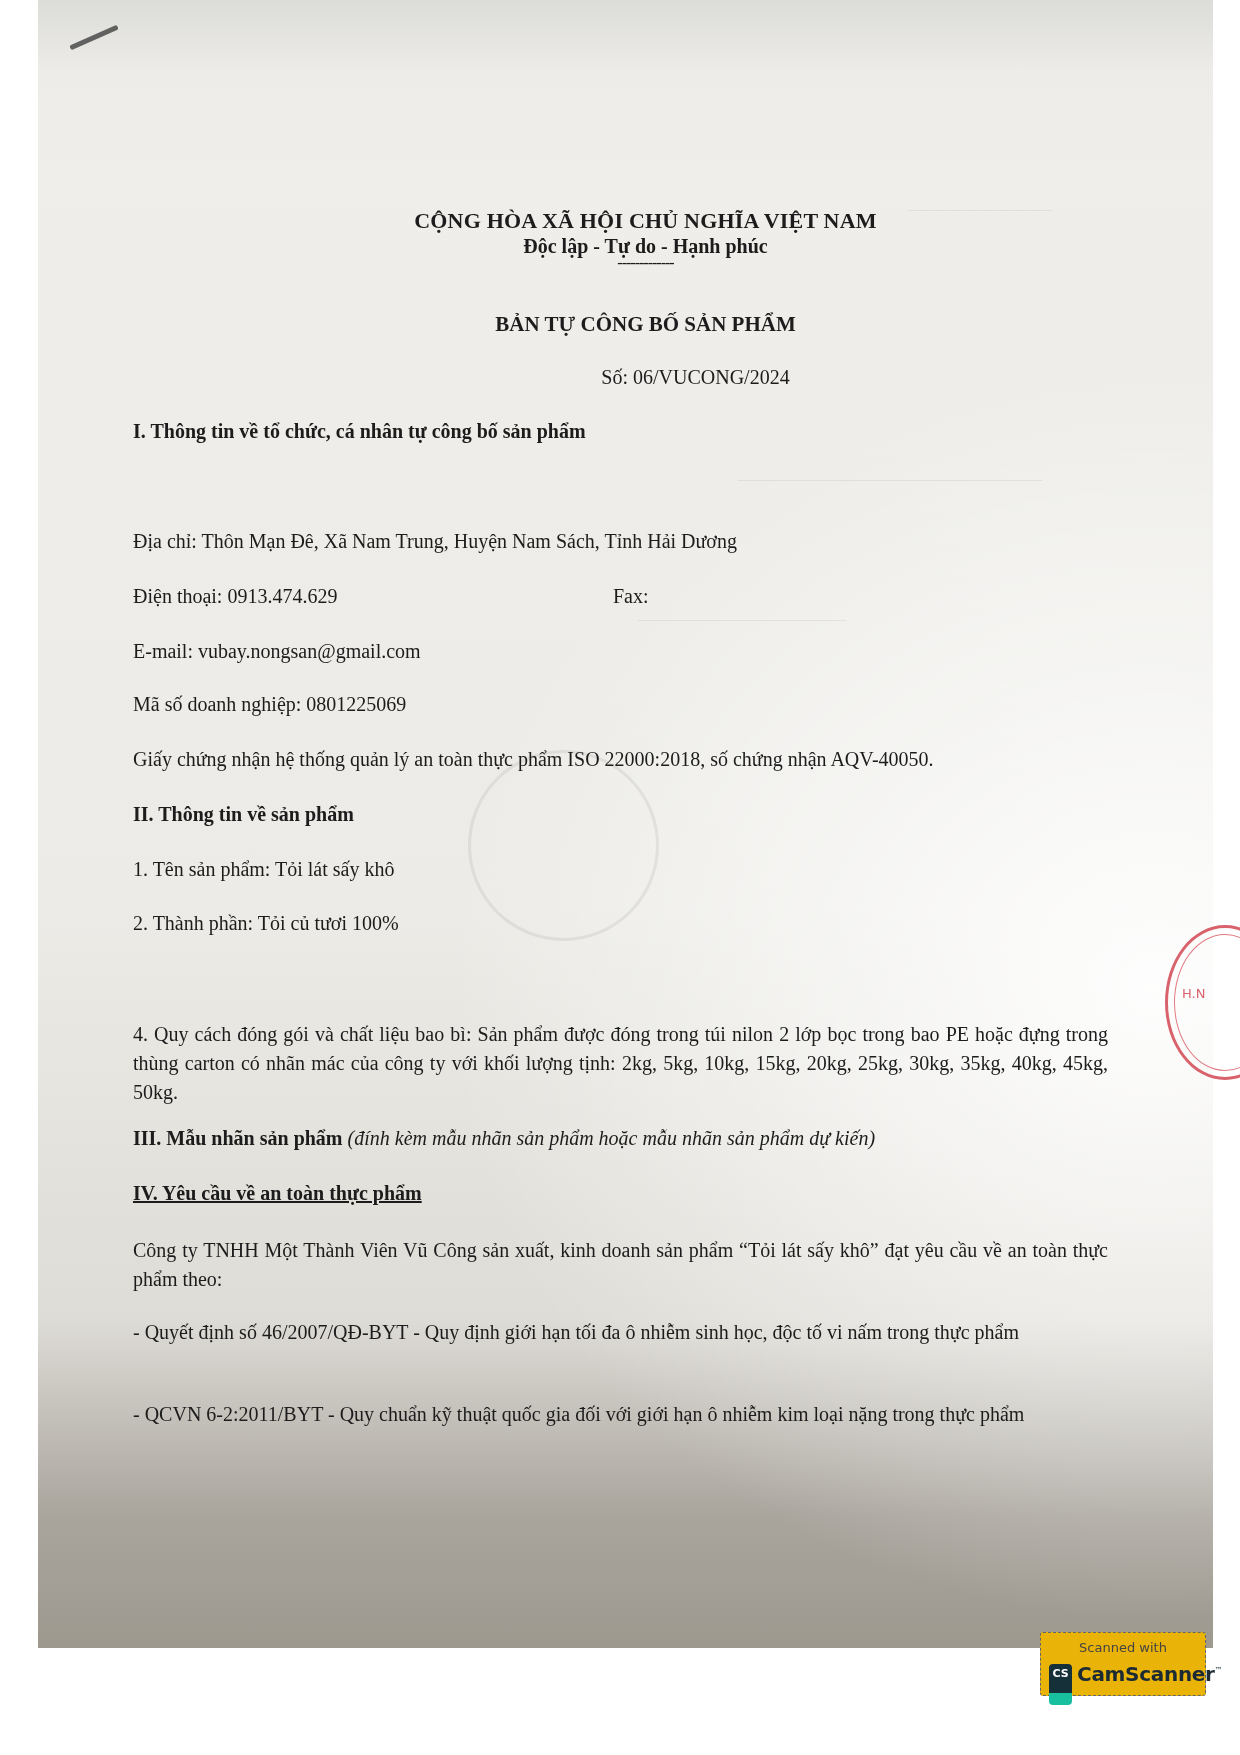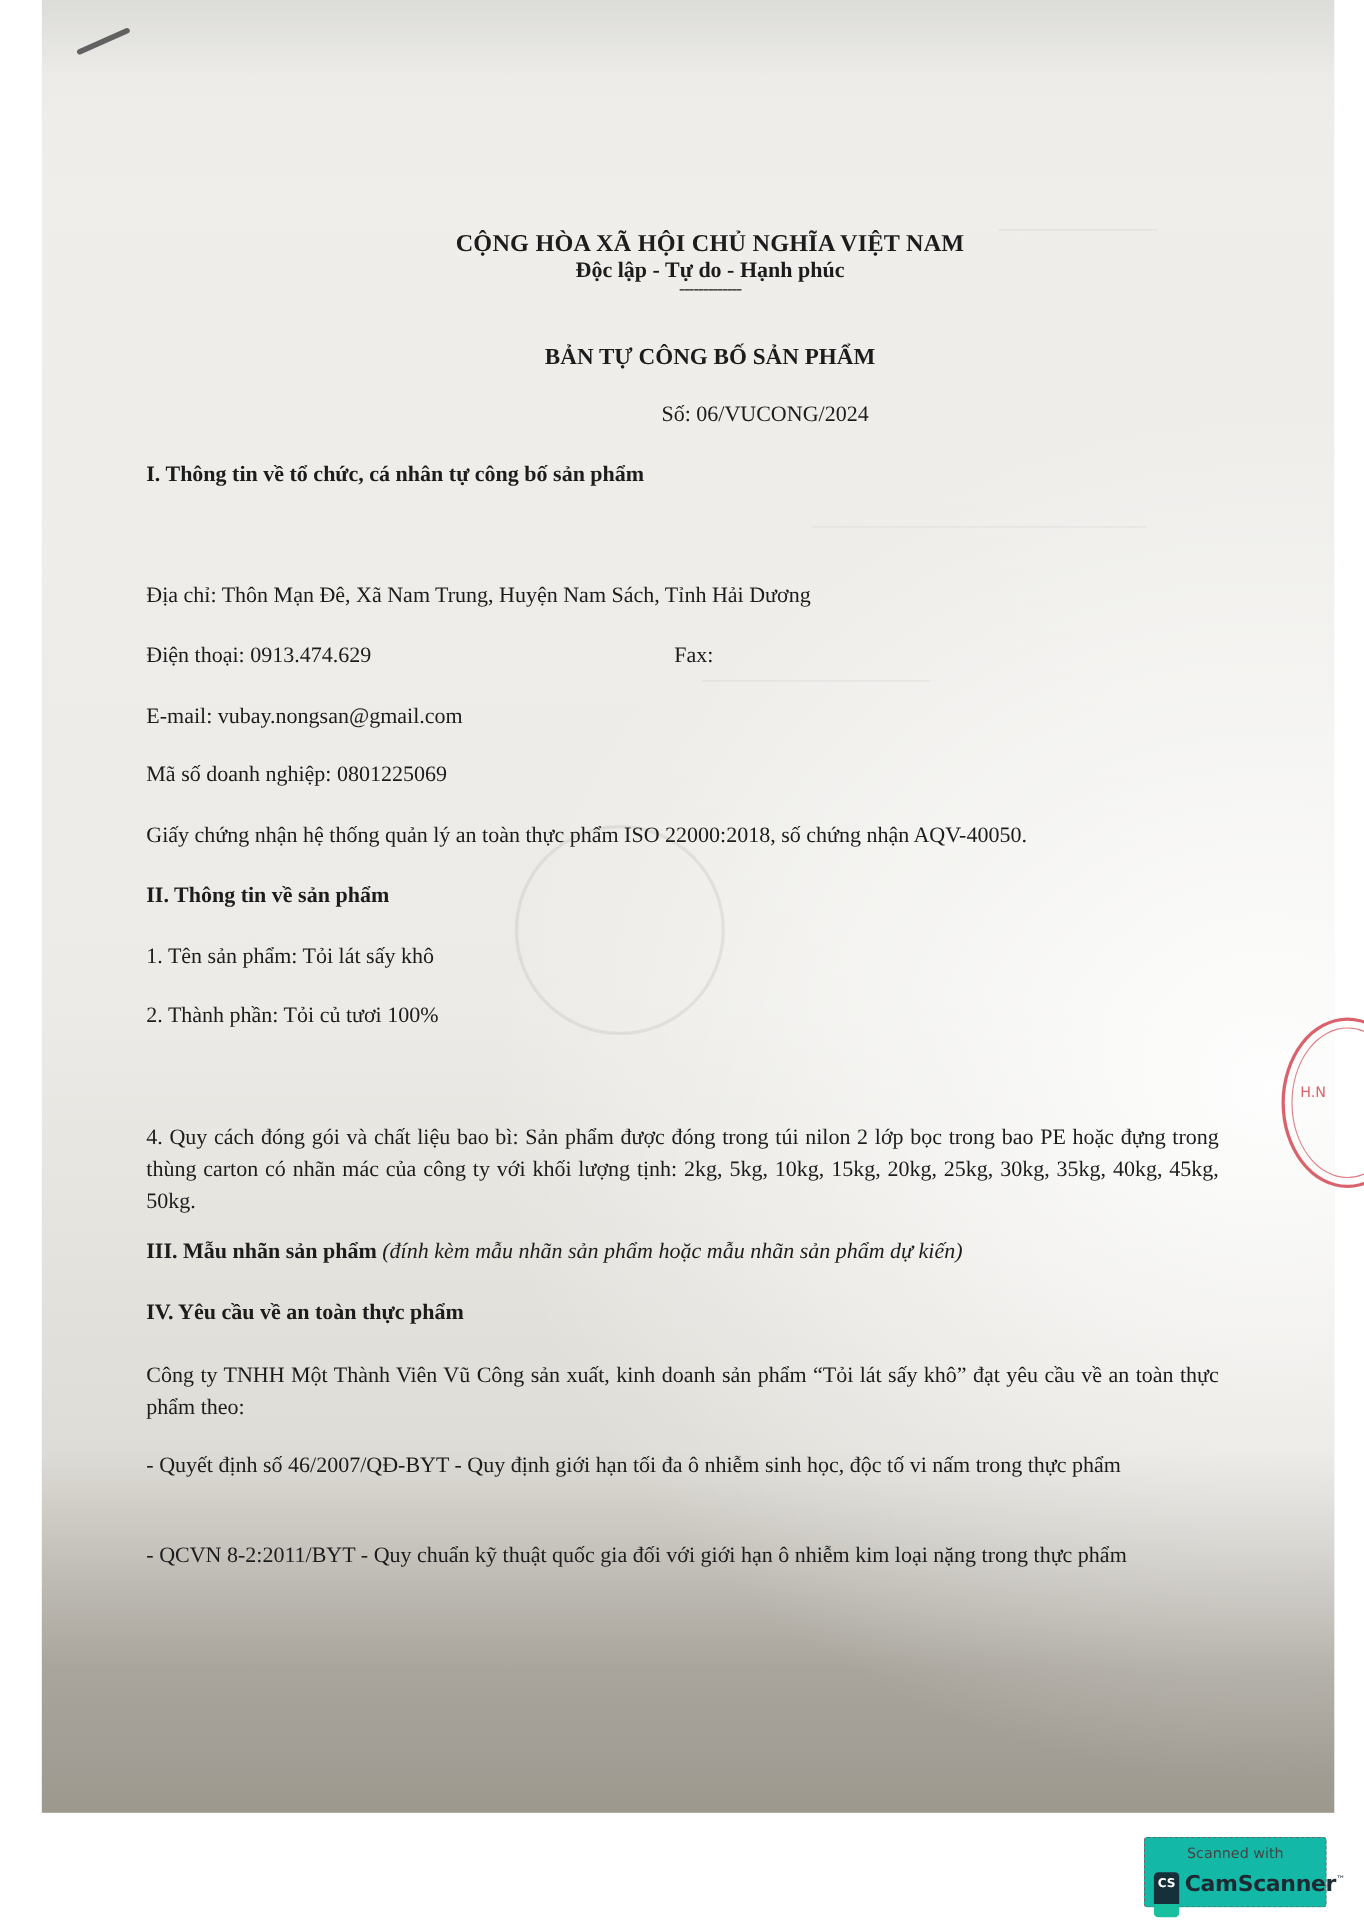--- a/index.html
+++ b/index.html
@@ -49,22 +49,22 @@
     .t-title { top: 312px; font-size: 21px; font-weight: bold; left: 20px; }
     .t-number { top: 366px; font-size: 20px; left: 70px; }
 
     .line { position: absolute; left: 95px; font-size: 20px; white-space: nowrap; }
     .line.wrap { white-space: normal; width: 975px; line-height: 29px; text-align: justify; }
     .bold { font-weight: bold; }
     .ital { font-style: italic; }
     .fax { position: absolute; left: 480px; }
 
     .cs-badge {
-      position: absolute; left: 1040px; top: 1670px; width: 166px; height: 64px;
-      border: 1.5px dashed #666; border-radius: 3px; background: #14b8a6;
+      position: absolute; left: 1040px; top: 1632px; width: 166px; height: 64px;
+      border: 1.5px dashed #666; border-radius: 3px; background: #eab308;
       font-family: "DejaVu Sans", sans-serif; box-sizing: border-box;
     }
     .cs-top { position: absolute; top: 7px; left: 0; width: 100%; text-align: center; font-size: 13px; color: #444; }
     .cs-logo {
       position: absolute; left: 8px; top: 31px; width: 23px; height: 41px; border-radius: 4px;
       background: linear-gradient(180deg, #16303a 0%, #16303a 70%, #19c0a0 70%, #19c0a0 100%);
       color: #fff; font-size: 11px; font-weight: bold; text-align: center; line-height: 20px;
     }
     .cs-name { position: absolute; left: 36px; top: 29px; font-size: 20px; color: #1c2b33; font-weight: bold; letter-spacing: -0.3px; }
   </style>
@@ -99,24 +99,24 @@
     <div class="line bold" style="top:803px;">II. Thông tin về sản phẩm</div>
     <div class="line" style="top:858px;">1. Tên sản phẩm: Tỏi lát sấy khô</div>
     <div class="line" style="top:912px;">2. Thành phần:  Tỏi củ tươi 100%</div>
     <div class="line wrap" style="top:1020px;">4. Quy cách đóng gói và chất liệu bao bì:  Sản phẩm được đóng trong túi nilon 2 lớp bọc trong bao PE hoặc đựng trong thùng carton có nhãn mác của công ty với khối lượng tịnh: 2kg, 5kg, 10kg, 15kg, 20kg, 25kg, 30kg, 35kg, 40kg, 45kg, 50kg.</div>
 
     <div class="line" style="top:1127px;">
       <span class="bold">III. Mẫu nhãn sản phẩm</span>
       <span class="ital">(đính kèm mẫu nhãn sản phẩm hoặc mẫu nhãn sản phẩm dự kiến)</span>
     </div>
 
-    <div class="line bold" style="top:1182px;">IV. Yêu cầu về an toàn thực phẩm</div>
+    <div class="line bold" style="top:1182px;text-decoration:underline;">IV. Yêu cầu về an toàn thực phẩm</div>
     <div class="line wrap" style="top:1236px;">Công ty TNHH Một Thành Viên Vũ Công sản xuất, kinh doanh sản phẩm “Tỏi lát sấy khô” đạt yêu cầu về an toàn thực phẩm theo:</div>
     <div class="line wrap" style="top:1318px;">- Quyết định số 46/2007/QĐ-BYT - Quy định giới hạn tối đa ô nhiễm sinh học, độc tố vi nấm trong thực phẩm</div>
-    <div class="line wrap" style="top:1400px;">- QCVN 8-2:2011/BYT - Quy chuẩn kỹ thuật quốc gia đối với giới hạn ô nhiễm kim loại nặng trong thực phẩm</div>
+    <div class="line wrap" style="top:1400px;">- QCVN 6-2:2011/BYT - Quy chuẩn kỹ thuật quốc gia đối với giới hạn ô nhiễm kim loại nặng trong thực phẩm</div>
   </div>
 </div>
 
 <div class="red-stamp">
   <span class="red-stamp-text">H.N</span>
 </div>
 
 <div class="cs-badge">
   <div class="cs-top">Scanned with</div>
   <div class="cs-logo">CS</div>

